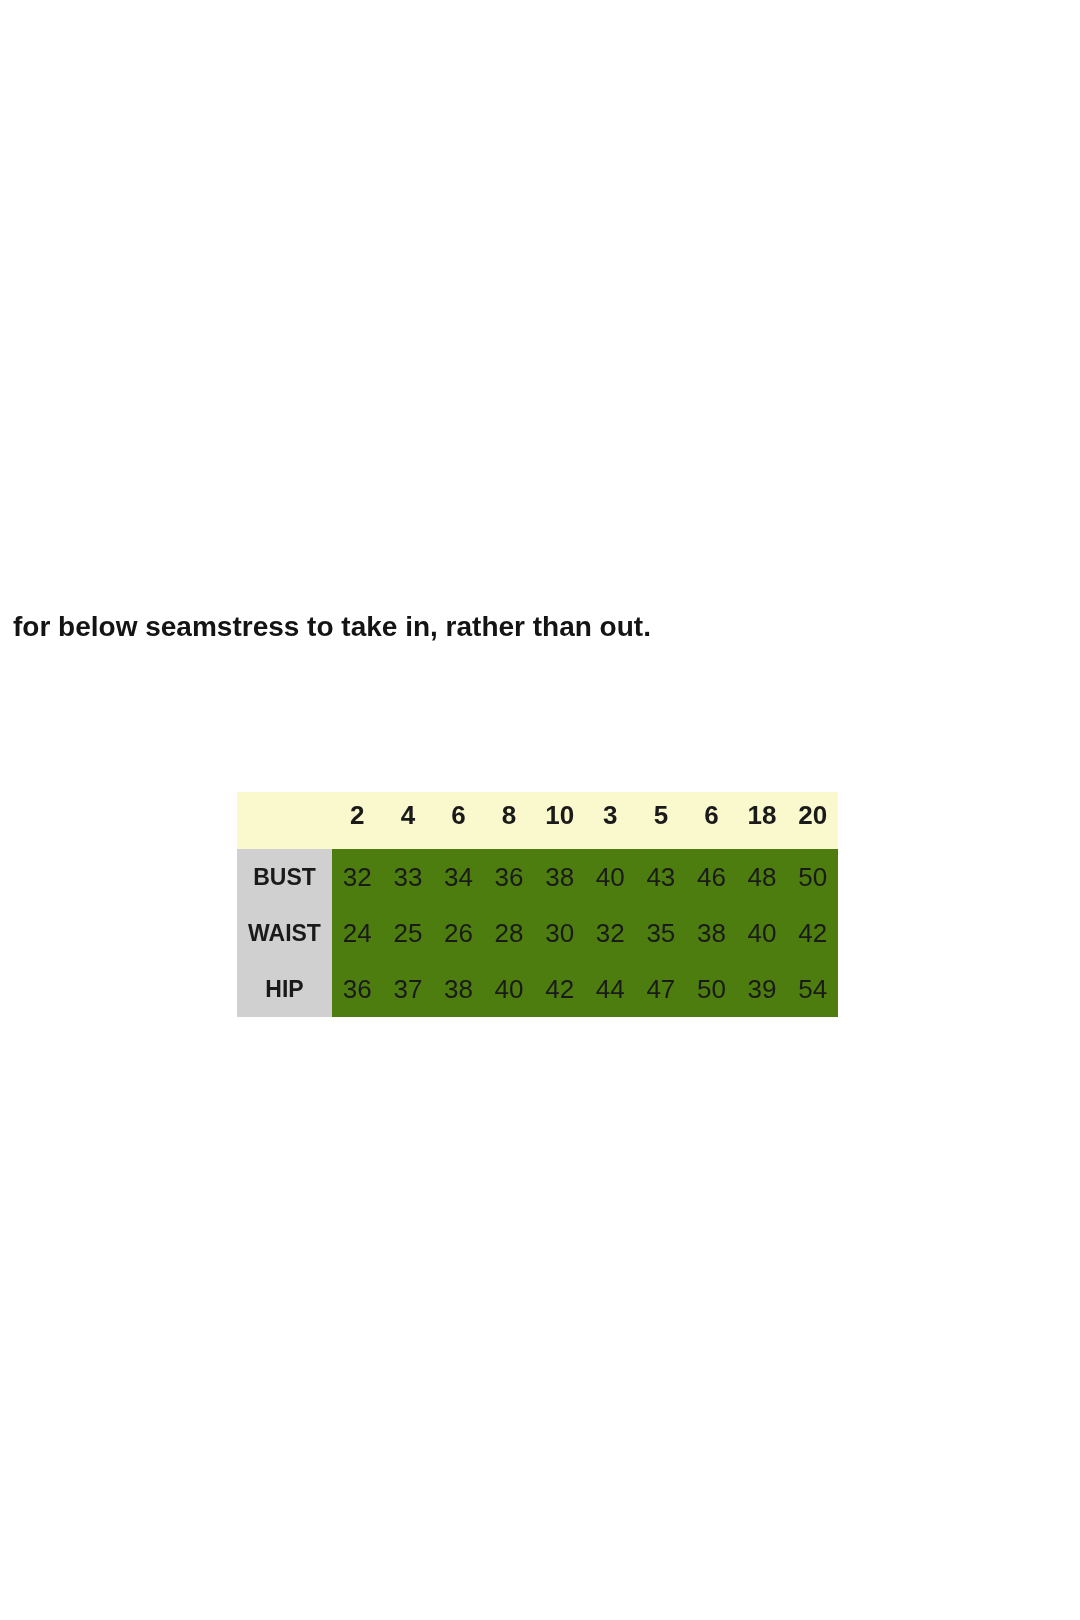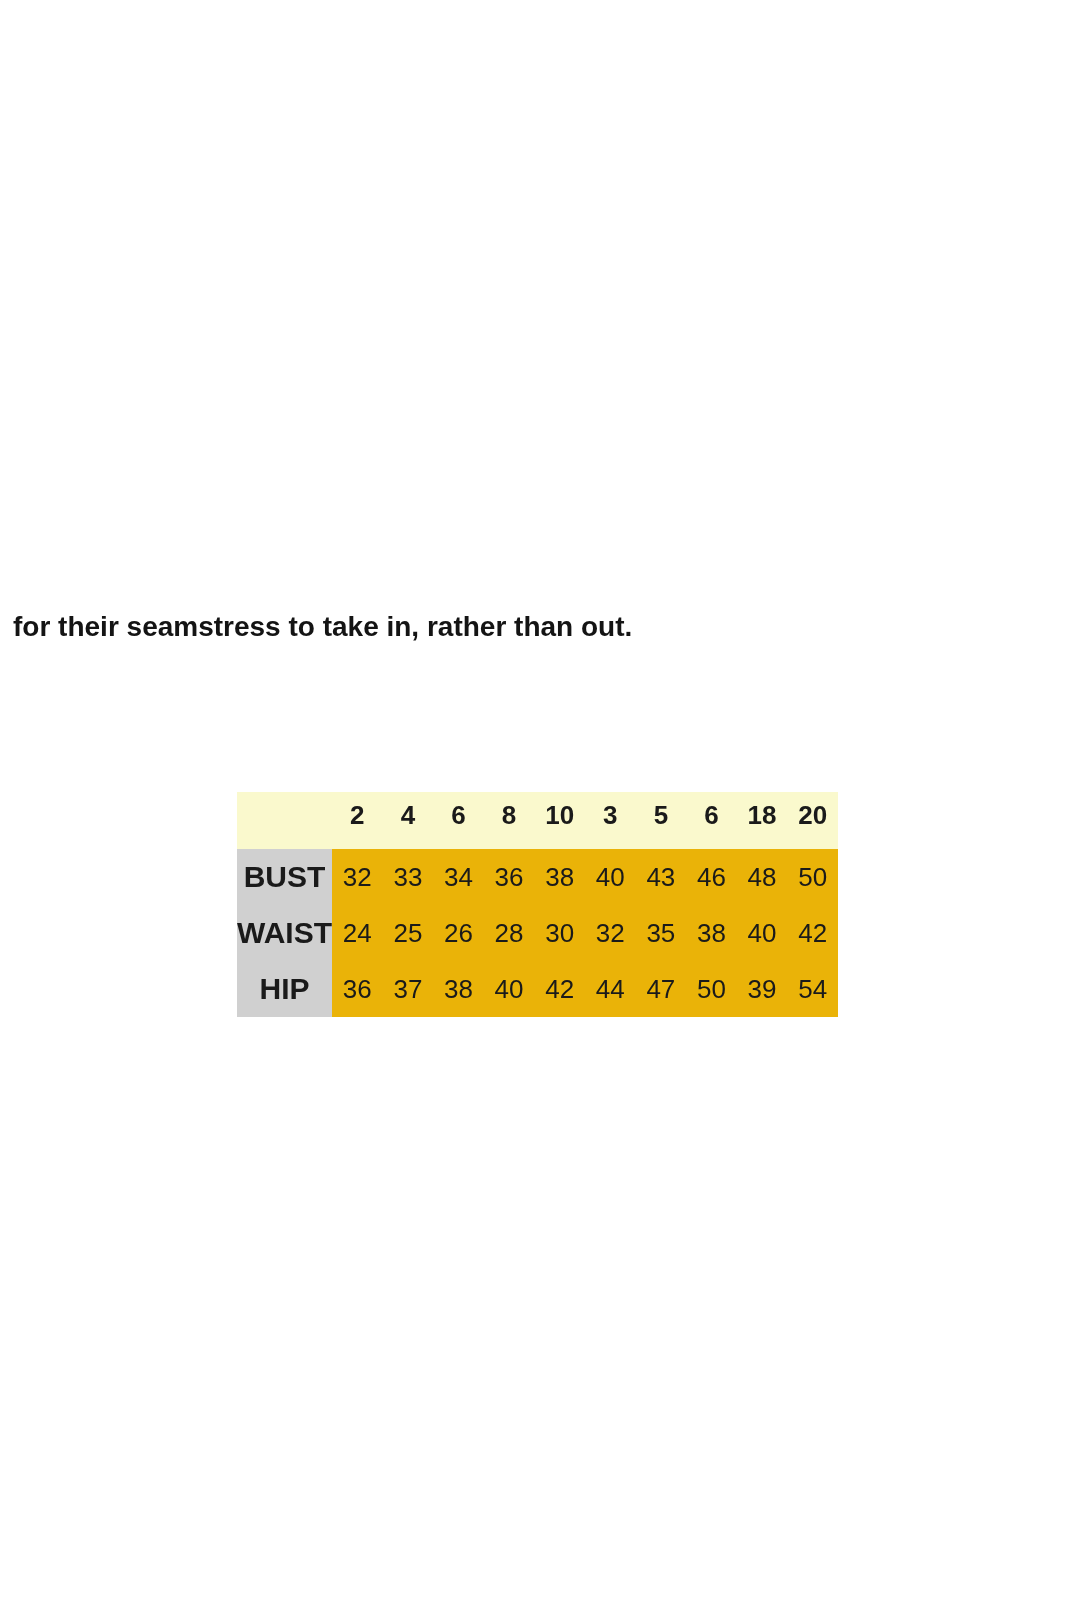--- a/index.html
+++ b/index.html
@@ -45,36 +45,36 @@
   .header-cell {
     background: var(--header-bg, #faf9cd);
     font-weight: 700;
     font-size: 26px;
     padding-bottom: 10px;
     box-sizing: border-box;
   }
   .label-cell {
     background: var(--label-bg, #d0d0d0);
     font-weight: 700;
-    font-size: 30px;
+    font-size: 23px;
   }
   .data-cell {
-    background: #eab308;
+    background: #4d7c0f;
     font-weight: 400;
     font-size: 26px;
   }
 </style>
 </head>
 <body>
 
 <div class="page">
 
   <div class="intro">
     <div>
-      <div class="line">for their seamstress to take in, rather than out.</div>
+      <div class="line">for below seamstress to take in, rather than out.</div>
     </div>
   </div>
 
   <div class="size-table">
 
     <div class="trow">
       <div class="cell header-cell"></div>
       <div class="cell header-cell">2</div>
       <div class="cell header-cell">4</div>
       <div class="cell header-cell">6</div>

